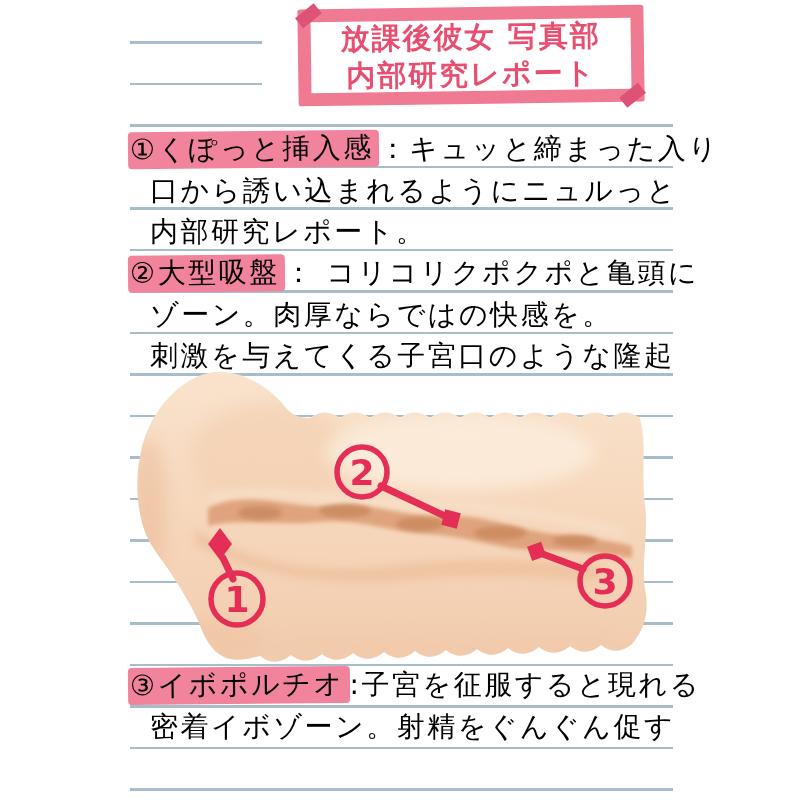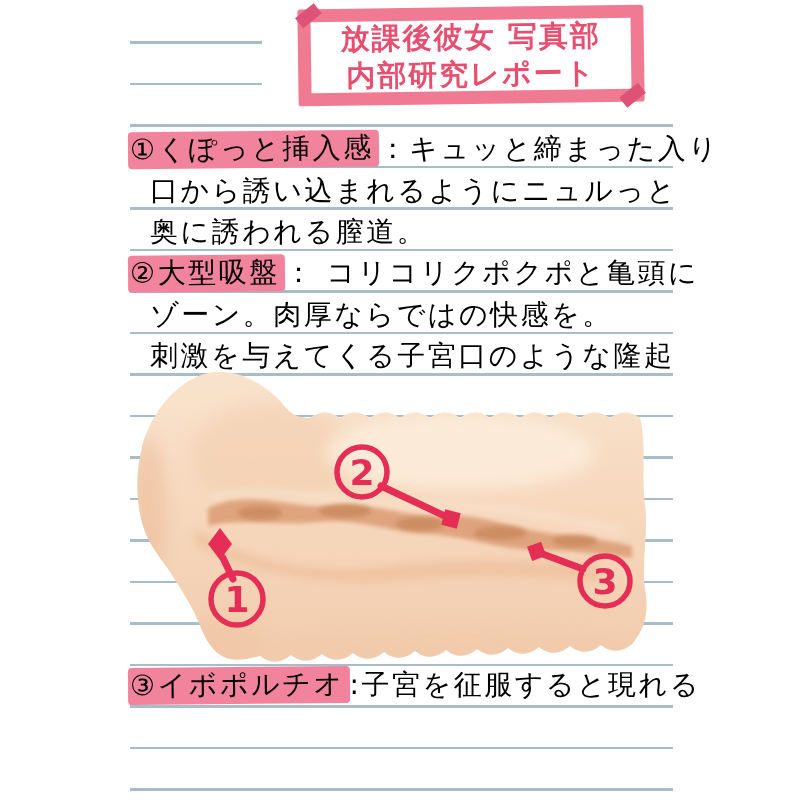--- a/index.html
+++ b/index.html
@@ -62,31 +62,32 @@
 <div class="title-backdrop"></div>
 
 <div class="title-box">
   <div class="title-line">放課後彼女 写真部</div>
   <div class="title-line">内部研究レポート</div>
 </div>
 
 <div class="section s1">
   <div><span class="hl">①くぽっと挿入感</span><span>：キュッと締まった入り</span></div>
   <div class="indent">口から誘い込まれるようにニュルっと</div>
-  <div class="indent">奥に誘われる膣道。</div>
+  <div class="indent">内部研究レポート。</div>
 </div>
 
 <div class="section s2">
   <div><span class="hl">②大型吸盤</span><span>： コリコリクポクポと亀頭に</span></div>
   <div class="indent">ゾーン。肉厚ならではの快感を。</div>
   <div class="indent">刺激を与えてくる子宮口のような隆起</div>
 </div>
 
 <div class="section s3">
   <div><span class="hl">③イボポルチオ</span><span>:子宮を征服すると現れる</span></div>
+  <div class="indent">密着イボゾーン。射精をぐんぐん促す</div>
 </div>
 
 <svg class="photo" width="560" height="310" viewBox="0 0 560 310" xmlns="http://www.w3.org/2000/svg">
   <defs>
     <linearGradient id="fleshGrad" x1="0" y1="0" x2="0" y2="1">
       <stop offset="0" stop-color="#f9e3cd"></stop>
       <stop offset="0.55" stop-color="#f6d6ba"></stop>
       <stop offset="1" stop-color="#f2ccae"></stop>
     </linearGradient>
     <filter id="b2" x="-30%" y="-30%" width="160%" height="160%">

